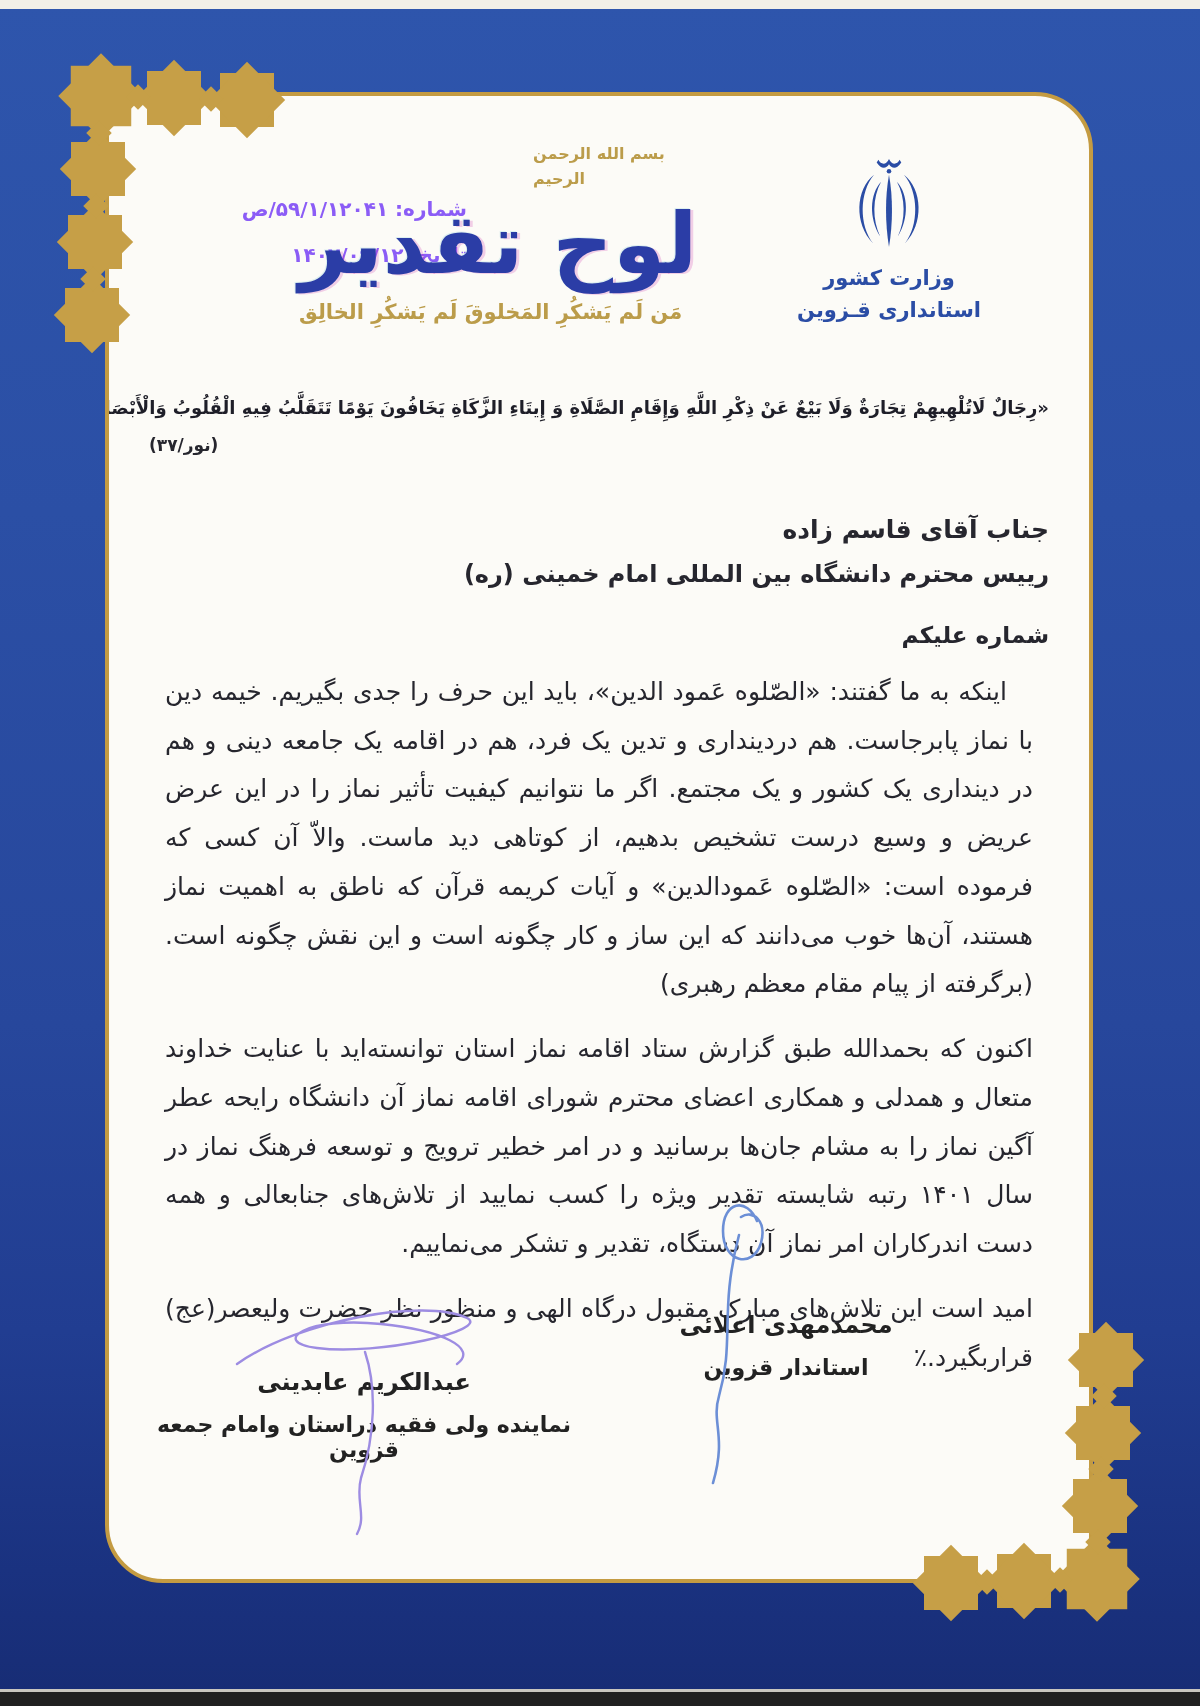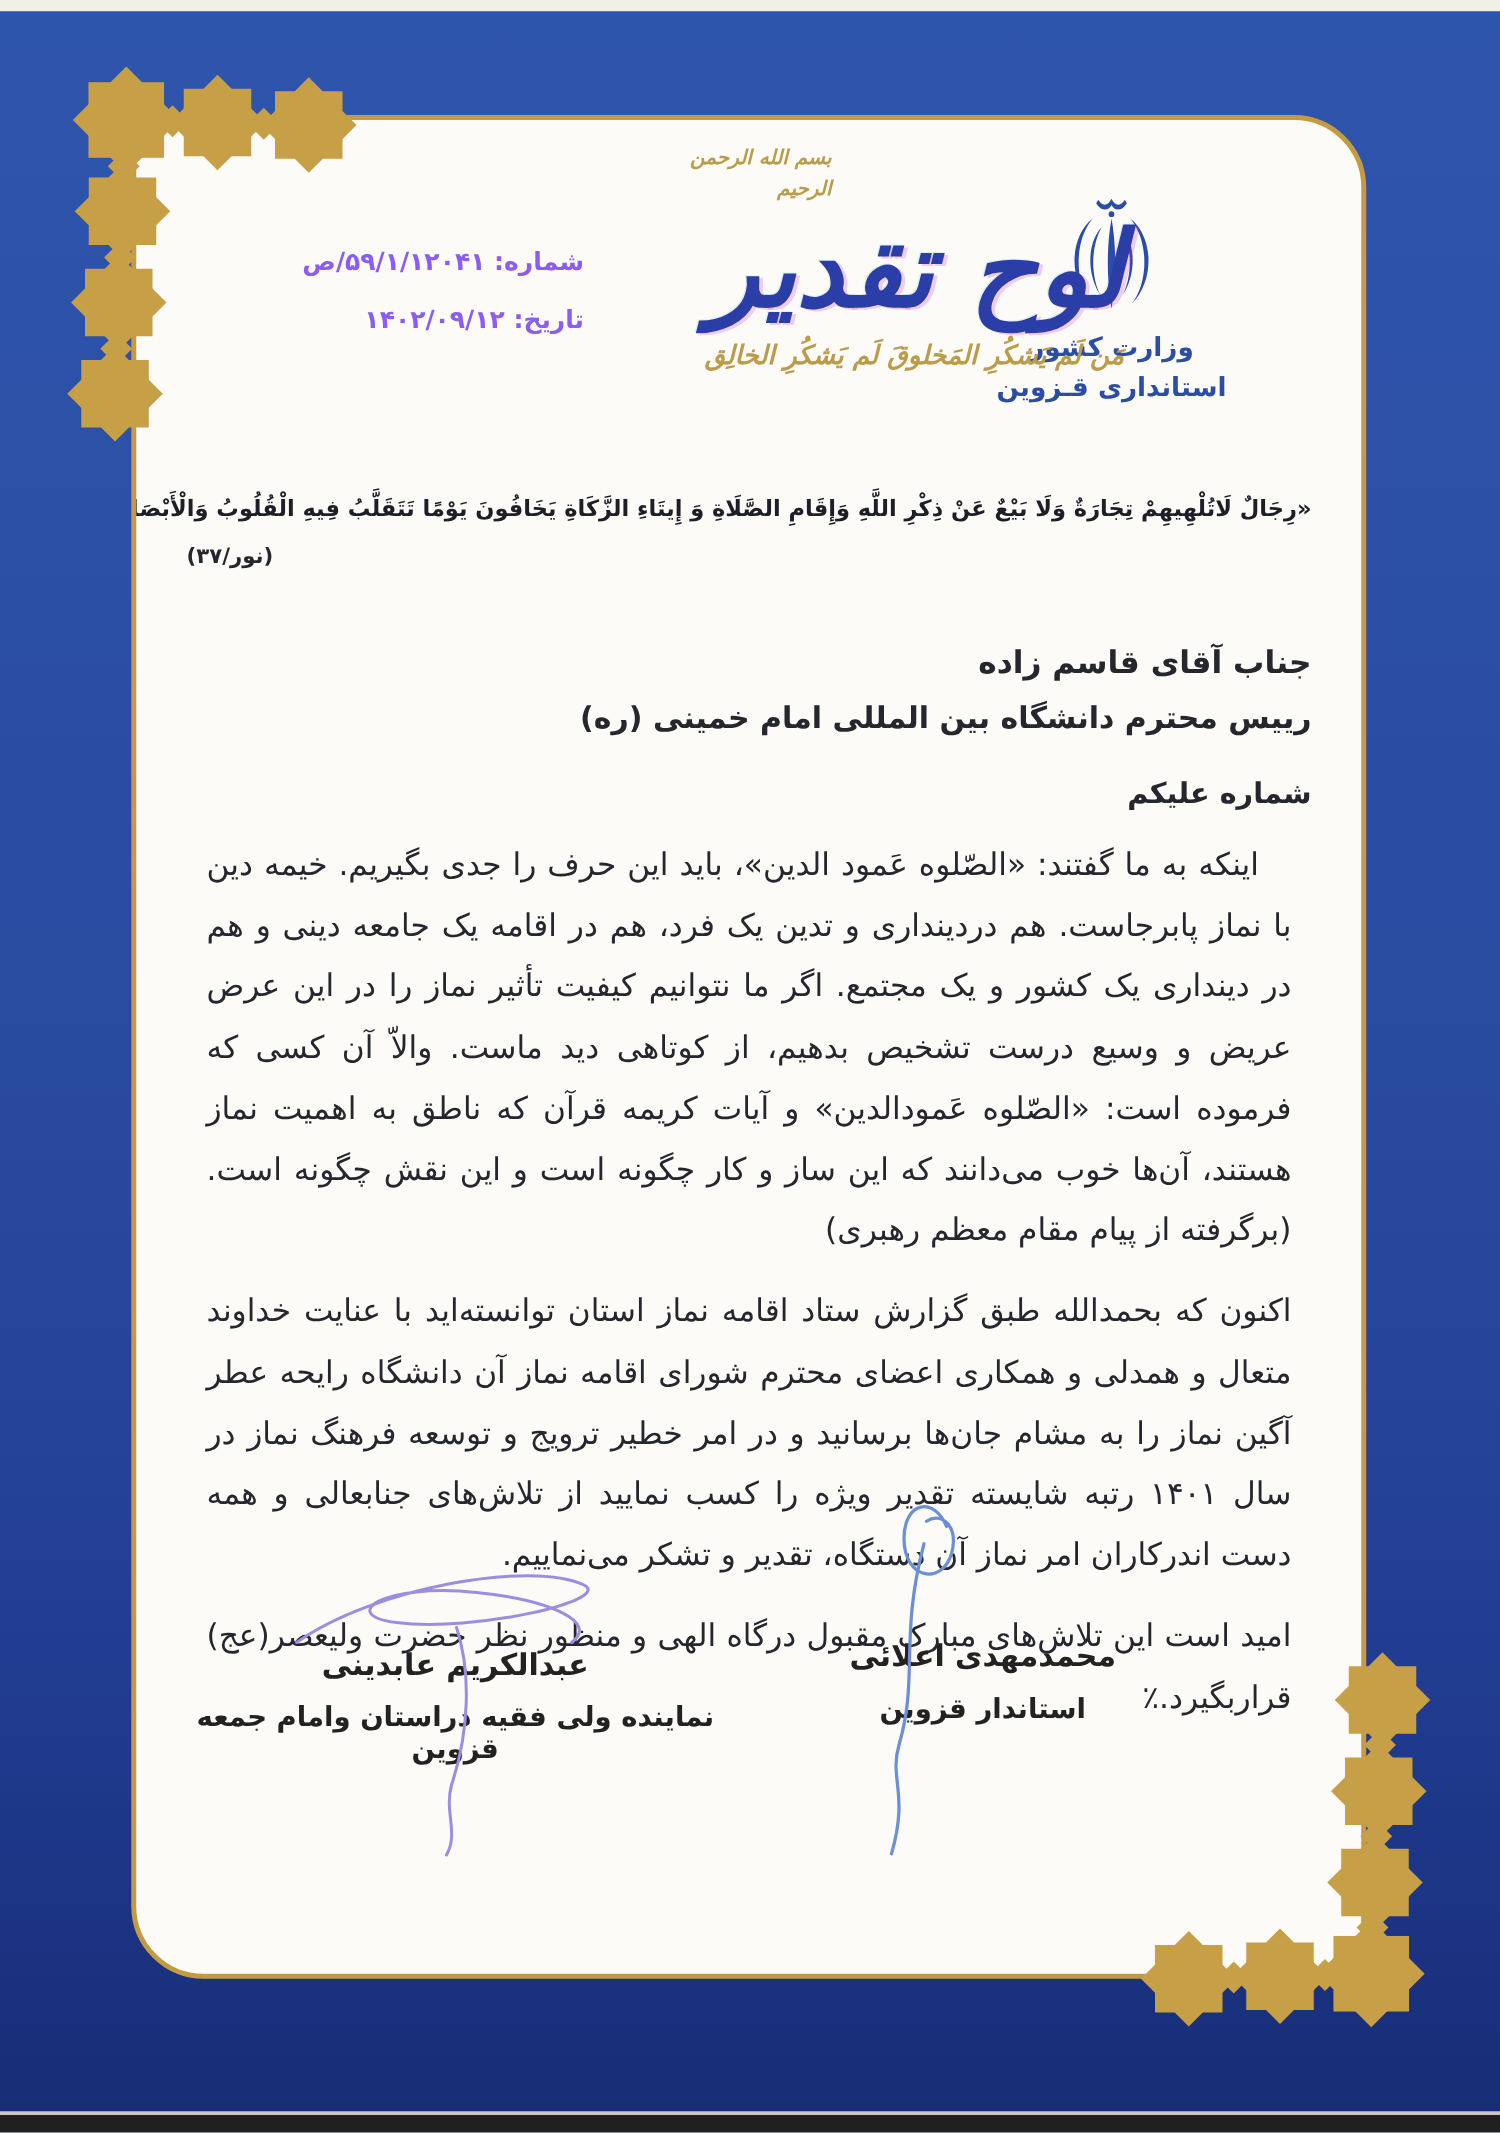--- a/index.html
+++ b/index.html
@@ -19,40 +19,40 @@
 
   .ornaments { position: absolute; top: 0; left: 0; pointer-events: none; }
 
   
   .ref-block { position: absolute; top: 90px; left: 72px; width: 286px; text-align: right; direction: rtl;
     font-size: 20px; font-weight: 700; color: #8b5cf6; line-height: 2.3; }
   .org-block { position: absolute; top: 61px; right: 92px; width: 216px; text-align: center; color: #2b4da5; }
   .org-ministry { margin-top: 6px; font-size: 21px; font-weight: 700; }
   .org-governorate { margin-top: 8px; font-size: 21px; font-weight: 700; }
 
-  .head-center { position: absolute; top: 18px; left: 50%; transform: translateX(-50%); width: 600px; text-align: right; font-style: italic; }
+  .head-center { position: absolute; top: 46px; left: 50%; transform: translateX(-50%); width: 600px; text-align: left; }
   .bismillah { width: 132px; margin: 0 auto; font-size: 16px; line-height: 1.55; color: #bb9c4a; font-weight: 700; }
   .doc-title { margin-top: 4px; font-size: 84px; font-weight: 700; color: #2b3da6; line-height: 1.15;
     text-shadow: 3px 1px 0 rgba(205, 45, 175, 0.22), -1px -1px 0 rgba(0, 160, 190, 0.12); }
   .doc-subtitle { margin-top: 8px; font-size: 21px; font-weight: 700; color: #bb9c4a; }
 
   .content { position: absolute; top: 298px; left: 40px; right: 40px; direction: rtl; color: #26262e; }
   .verse { font-size: 18px; font-weight: 700; color: #1e1e28; text-align: right; white-space: nowrap; line-height: 1.6; }
   .verse-source { margin-top: 12px; font-size: 17px; font-weight: 700; text-align: left; }
   .recipient-name { margin-top: 60px; font-size: 25px; font-weight: 700; text-align: right; }
   .recipient-title { margin-top: 16px; font-size: 24px; font-weight: 700; text-align: right; }
   .greeting { margin-top: 34px; font-size: 23px; font-weight: 700; text-align: right; }
   p.para { margin: 16px; font-size: 25px; line-height: 1.95; text-align: justify; text-align-last: right; }
   p.para.indent { text-indent: 26px; }
   p.para + p.para { margin-top: 10px; }
   .p1 { margin-top: 20px !important; }
 
   .sig { position: absolute; text-align: center; color: #222; }
   .sig-right { top: 1215px; right: 138px; width: 330px; }
-  .sig-left { top: 1222px; left: 25px; width: 460px; }
+  .sig-left { top: 1272px; left: 25px; width: 460px; }
   .sig-name { font-size: 24px; font-weight: 700; }
   .sig-title { margin-top: 16px; font-size: 22px; font-weight: 700; }
   .ink { position: absolute; pointer-events: none; }
   .ink-blue { top: -120px; left: 40px; }
   .ink-purple { top: -100px; left: 95px; }
 </style>
 </head>
 <body>
 
 <div class="page">

